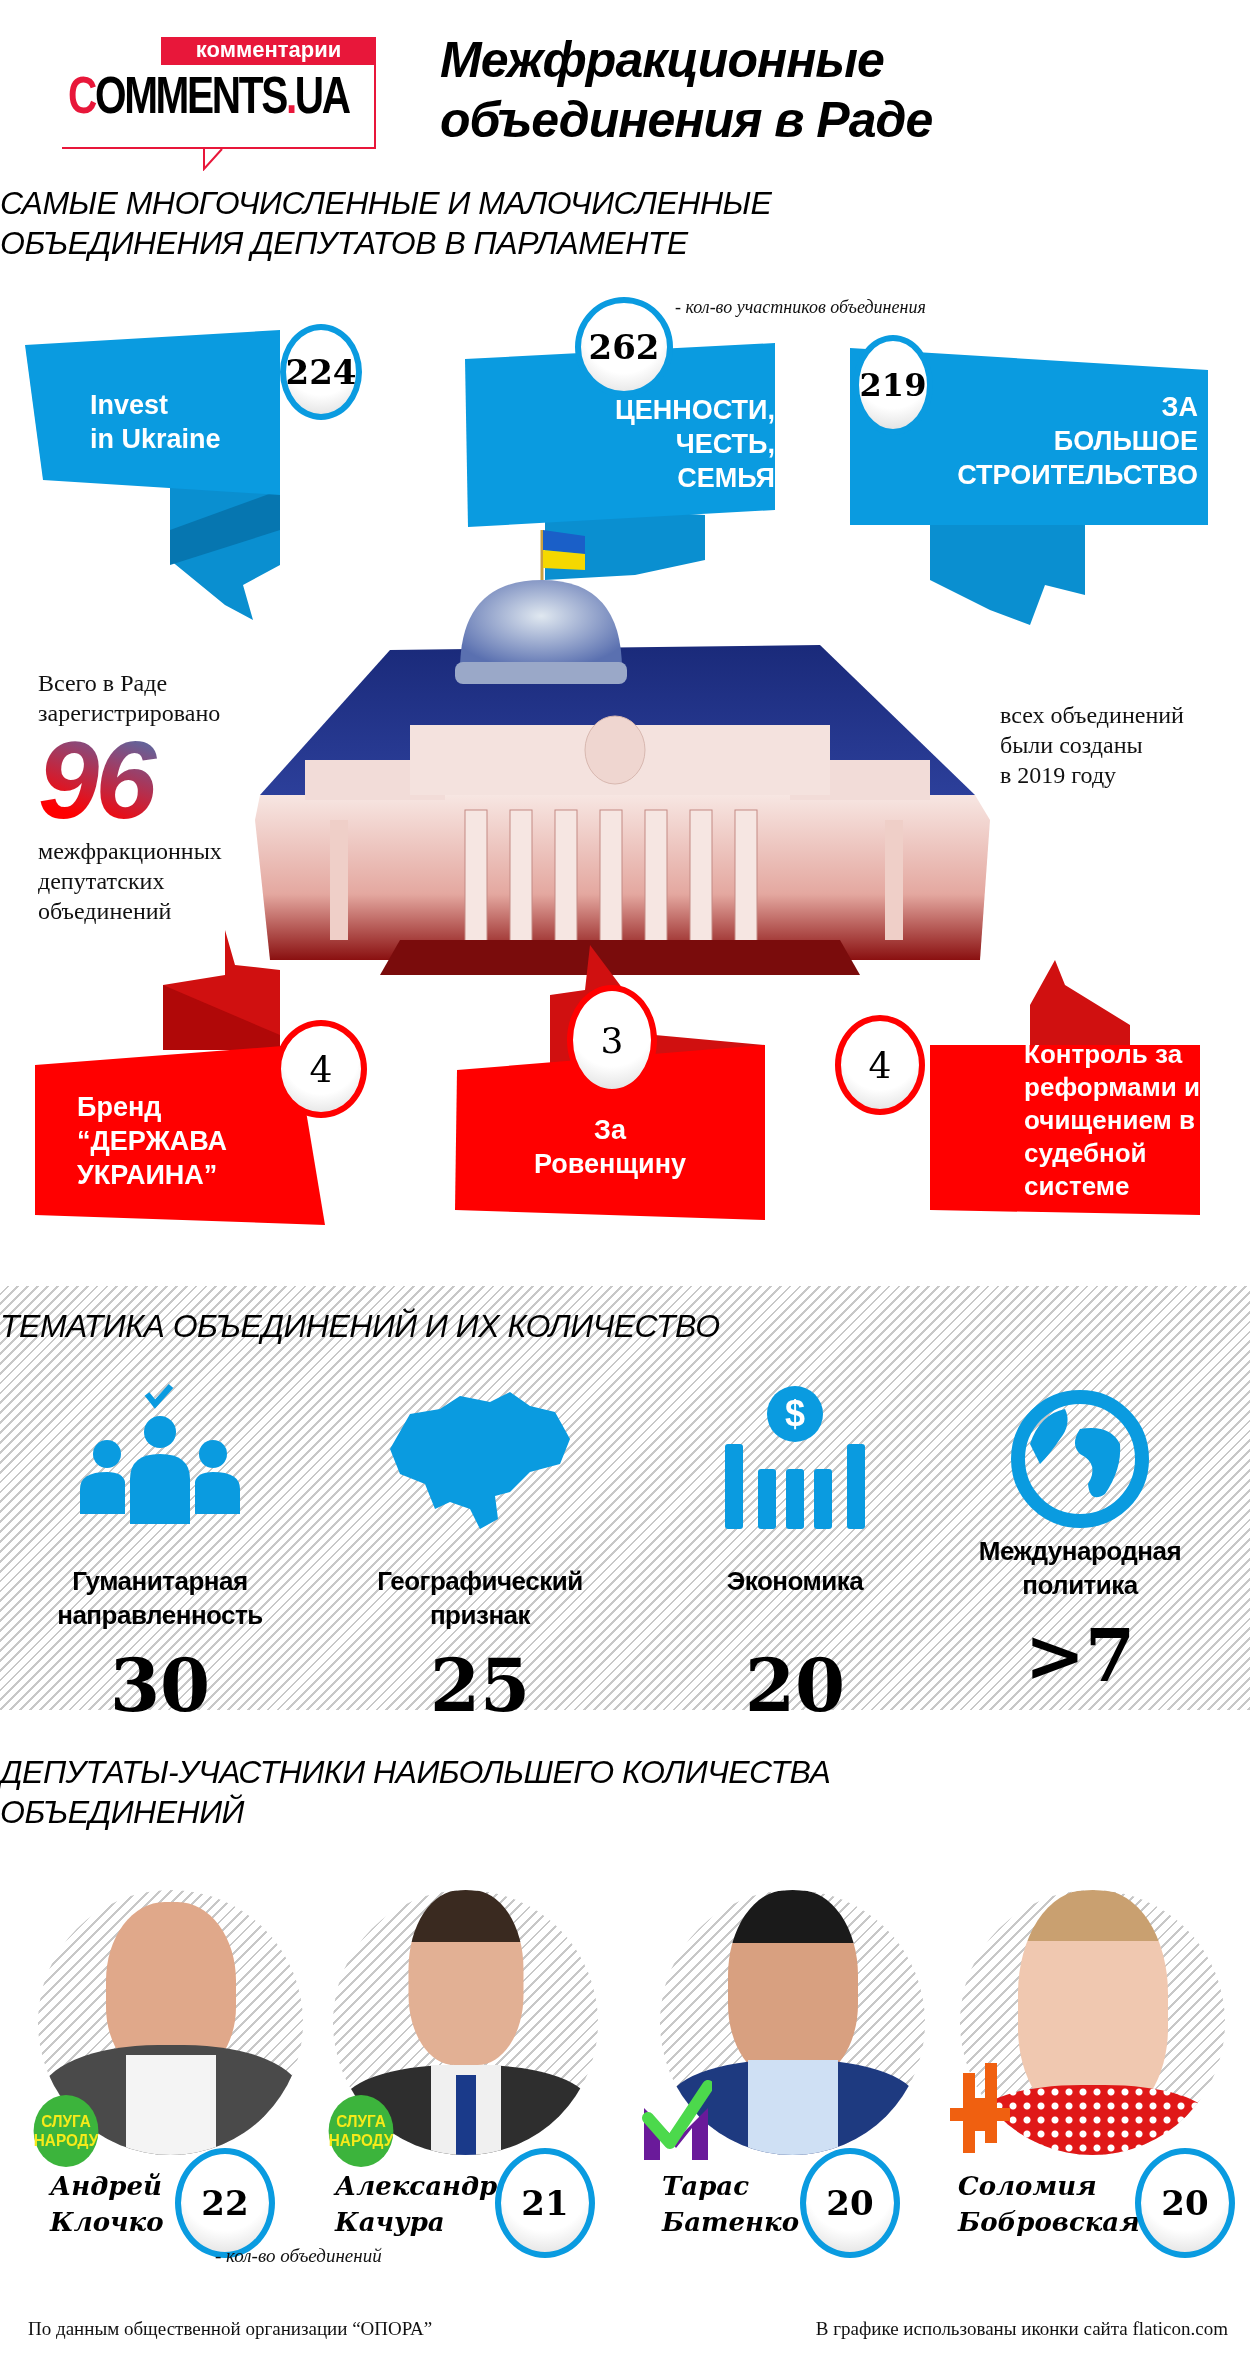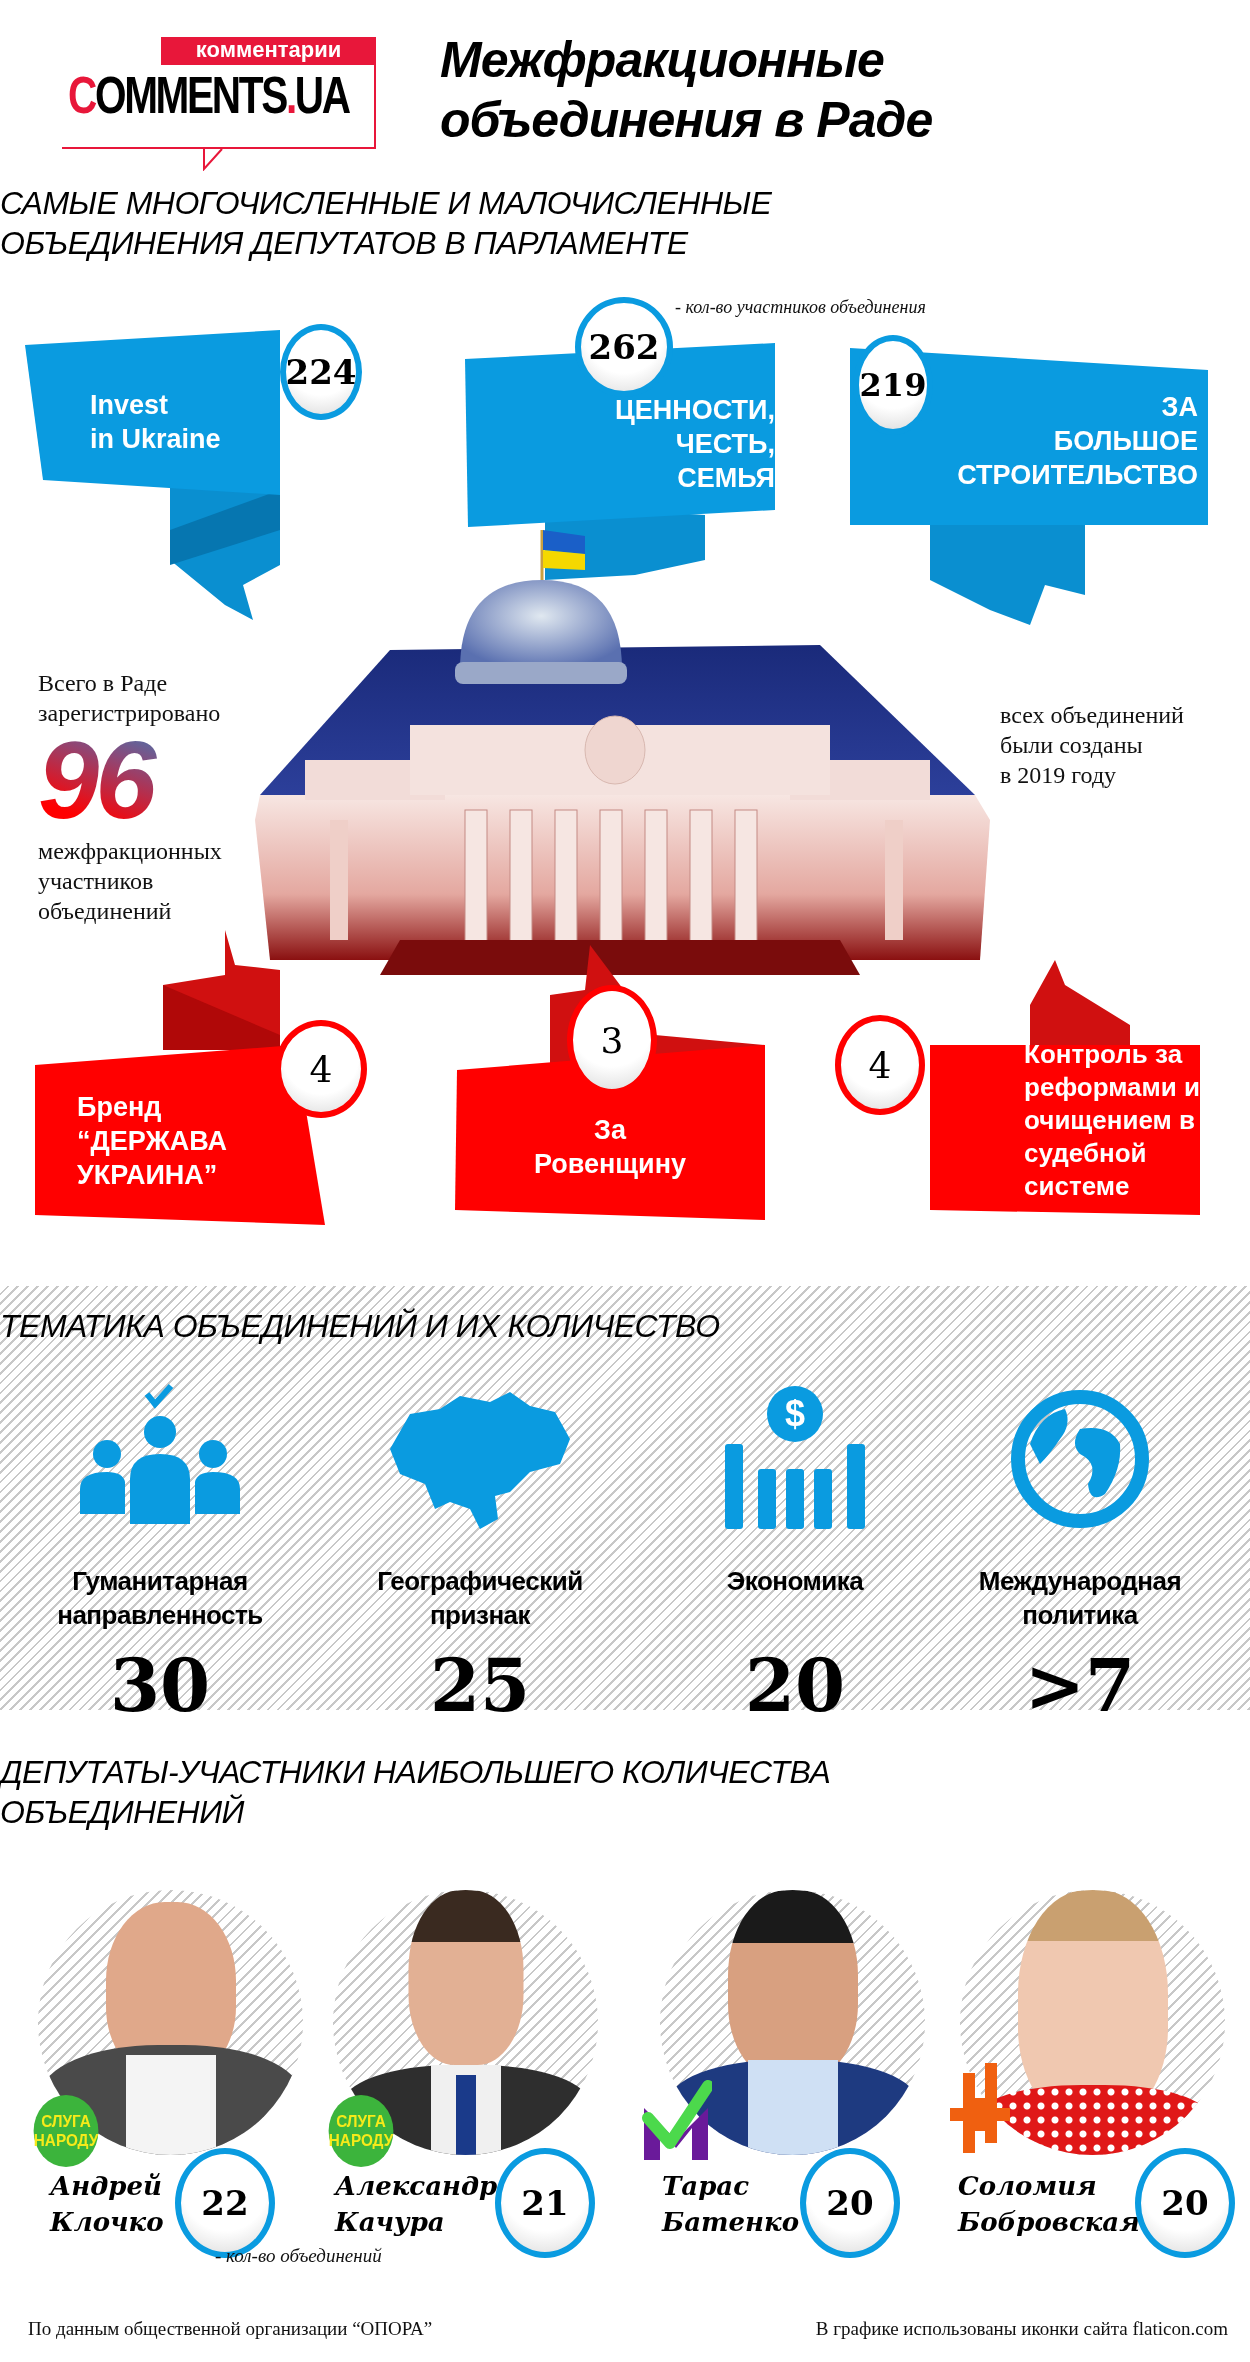--- a/index.html
+++ b/index.html
@@ -161,21 +161,21 @@
     <rect x="635" y="300" width="18" height="120" fill="#efcfc8"></rect>
     <polygon points="150,420 590,420 610,455 130,455" fill="#7a0c0c"></polygon>
   </svg>
 </div>
 
 <div class="abs" style="left:38px;top:668px;width:240px">
   <div class="stat-text">Всего в Раде</div>
   <div class="stat-text">зарегистрировано</div>
   <div class="big-grad" style="margin:2px 0 6px">96</div>
   <div class="stat-text">межфракционных</div>
-  <div class="stat-text">участников</div>
+  <div class="stat-text">депутатских</div>
   <div class="stat-text">объединений</div>
 </div>
 
 <div class="abs" style="left:1000px;top:700px;width:240px">
   <div class="stat-text">всех объединений</div>
   <div class="stat-text">были созданы</div>
   <div class="stat-text">в 2019 году</div>
 </div>
 
 <div class="banner" style="left:35px;top:925px;width:330px;height:310px">
@@ -260,21 +260,21 @@
     <div class="topic-label" style="height:34px"></div>
     <div class="topic-value" style="margin-top:14px">20</div>
   </div>
 
   <div class="topic" style="left:940px;top:98px">
     <svg width="140" height="150" viewBox="0 0 140 150" style="display:block;margin:0 auto">
       <circle cx="70" cy="75" r="62" fill="none" stroke="#0a9be0" stroke-width="14"></circle>
       <path d="M20,60 Q30,30 55,25 Q62,40 50,55 Q40,70 30,80 Z" fill="#0a9be0"></path>
       <path d="M70,45 Q100,40 110,60 Q112,85 95,110 Q80,120 78,100 Q90,80 70,70 Q60,60 70,45 Z" fill="#0a9be0"></path>
     </svg>
-    <div class="topic-label" style="margin-top:30px">Международная</div>
+    <div class="topic-label" style="">Международная</div>
     <div class="topic-label">политика</div>
     <div class="topic-value" style="margin-top:14px">&gt;7</div>
   </div>
 </div>
 
 <div class="abs sec-title" style="top:1752px">
   <div>ДЕПУТАТЫ-УЧАСТНИКИ НАИБОЛЬШЕГО КОЛИЧЕСТВА</div>
   <div>ОБЪЕДИНЕНИЙ</div>
 </div>
 

